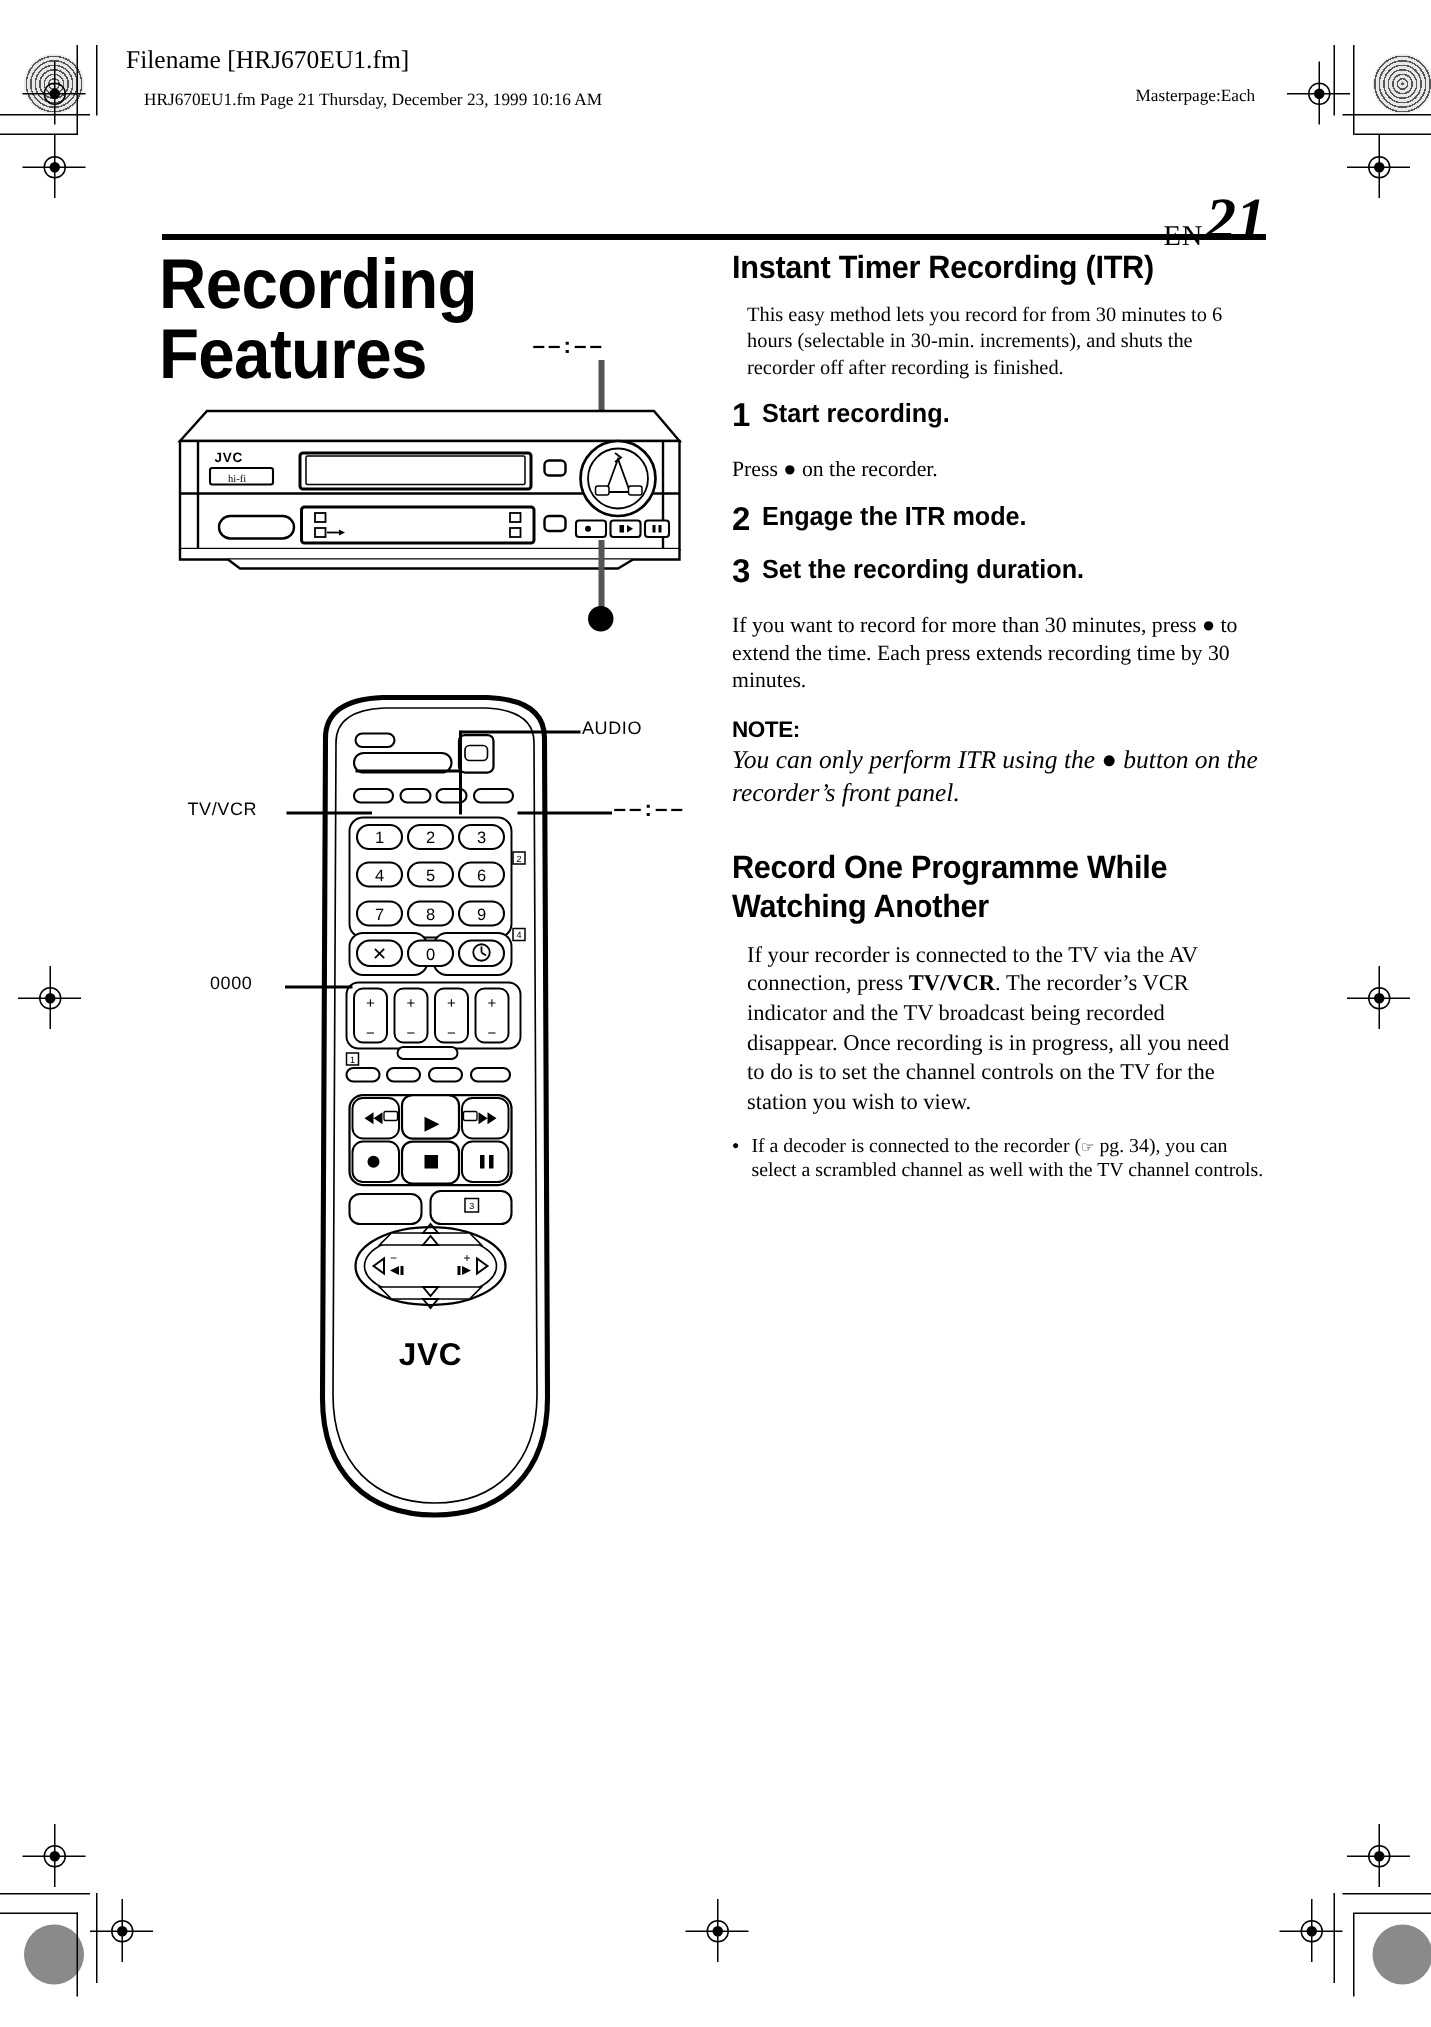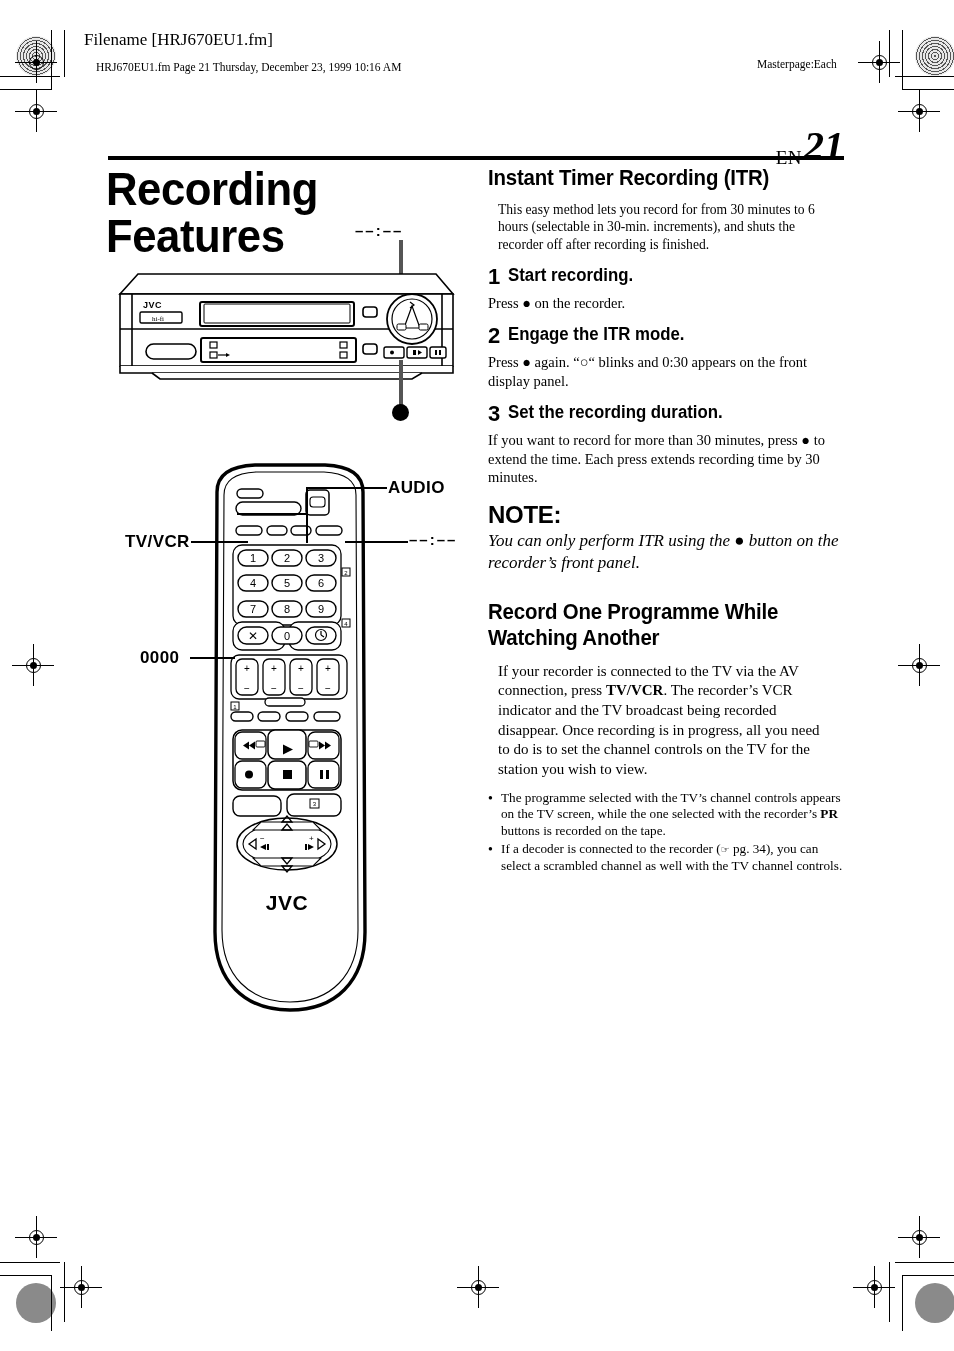--- a/index.html
+++ b/index.html
@@ -49,35 +49,35 @@
        transform:scaleX(.95);transform-origin:left top;margin:0 0 7px 0;}
   .sec-h2{font-weight:bold;font-size:21.5px;line-height:1.2;letter-spacing:-.2px;
        transform:scaleX(.95);transform-origin:left top;margin:0 0 9px 0;}
   .body{font-family:"Liberation Serif",serif;font-size:13.6px;line-height:1.26;margin:10px;}
   .body.lg{font-size:15px;line-height:1.31;}
 
   .step{display:flex;margin-top:13px;}
   .step .num{font-weight:bold;font-size:22px;line-height:1;margin-right:8px;}
   .step .st{font-weight:bold;font-size:17.5px;line-height:1.1;
        transform:scaleX(.96);transform-origin:left top;}
-  .step-body{font-family:"Liberation Serif",serif;font-size:14.5px;line-height:1.28;margin:6px 0 0 0;}
-
-  .note-h{font-weight:bold;font-size:24px;margin:14px 0 1px 0;letter-spacing:-.3px;}
+  .step-body{font-family:"Liberation Serif",serif;font-size:14.5px;line-height:1.28;margin:16px 0 0 0;}
+
+  .note-h{font-weight:bold;font-size:15px;margin:14px 0 1px 0;letter-spacing:-.3px;}
   .note-b{font-family:"Liberation Serif",serif;font-style:italic;font-size:17px;
        line-height:1.27;margin:0;}
 
   ul.bul{list-style:none;margin:1px 0 0 0;padding:0;}
   ul.bul li{font-family:"Liberation Serif",serif;font-size:13.2px;line-height:1.27;
        padding-left:13px;position:relative;margin-bottom:1px;}
   ul.bul li::before{content:"\25CF";position:absolute;left:0;top:0;font-size:8px;line-height:1.9;}
   .hand{font-family:"DejaVu Sans",sans-serif;font-size:10px;}
 
   
   .fig{position:absolute;}
-  .lbl{position:absolute;font-weight:bold;font-size:17px;letter-spacing:.4px;}
+  .lbl{position:absolute;font-weight:normal;font-size:12px;letter-spacing:.4px;}
   .leader{position:absolute;background:#000;height:1.6px;}
   .leader-v{position:absolute;background:#000;width:1.6px;}
   .thickbar{position:absolute;background:#555;width:4px;}
   .bigdot{position:absolute;width:17px;height:17px;border-radius:50%;background:#000;}
 
   .dashdisp{position:absolute;font-weight:bold;font-size:15px;letter-spacing:2px;
        color:#000;white-space:nowrap;}
 </style>
 </head>
 <body>
@@ -399,41 +399,37 @@
   <div class="step">
     <span class="num">1</span>
     <span class="st">Start recording.</span>
   </div>
   <p class="step-body">Press ● on the recorder.</p>
 
   <div class="step">
     <span class="num">2</span>
     <span class="st">Engage the ITR mode.</span>
   </div>
-  <p class="step-body">Press ● again. “○“ blinks and 0:30 appears on the front display panel.</p>
 
   <div class="step">
     <span class="num">3</span>
     <span class="st">Set the recording duration.</span>
   </div>
   <p class="step-body">If you want to record for more than 30 minutes, press ● to extend the time. Each press extends recording time by 30 minutes.</p>
 
   <div class="note-h">NOTE:</div>
   <p class="note-b">You can only perform ITR using the ● button on the recorder’s front panel.</p>
 
   <h2 class="sec-h2" style="margin-top:27px;">
     <span>Record One Programme While</span><br>
     <span>Watching Another</span>
   </h2>
 
   <p class="body lg">
     <span>If your recorder is connected to the TV via the AV connection, press </span><b>TV/VCR</b><span>. The recorder’s VCR indicator and the TV broadcast being recorded disappear. Once recording is in progress, all you need to do is to set the channel controls on the TV for the station you wish to view.</span>
   </p>
 
   <ul class="bul">
-    <li>
-      <span>The programme selected with the TV’s channel controls appears on the TV screen, while the one selected with the recorder’s </span><b>PR</b><span> buttons is recorded on the tape.</span>
-    </li>
     <li>
       <span>If a decoder is connected to the recorder (</span><span class="hand">☞</span><span> </span><span>pg. 34</span><span>), you can select a scrambled channel as well with the TV channel controls.</span>
     </li>
   </ul>
 </div>
 
 </body></html>

